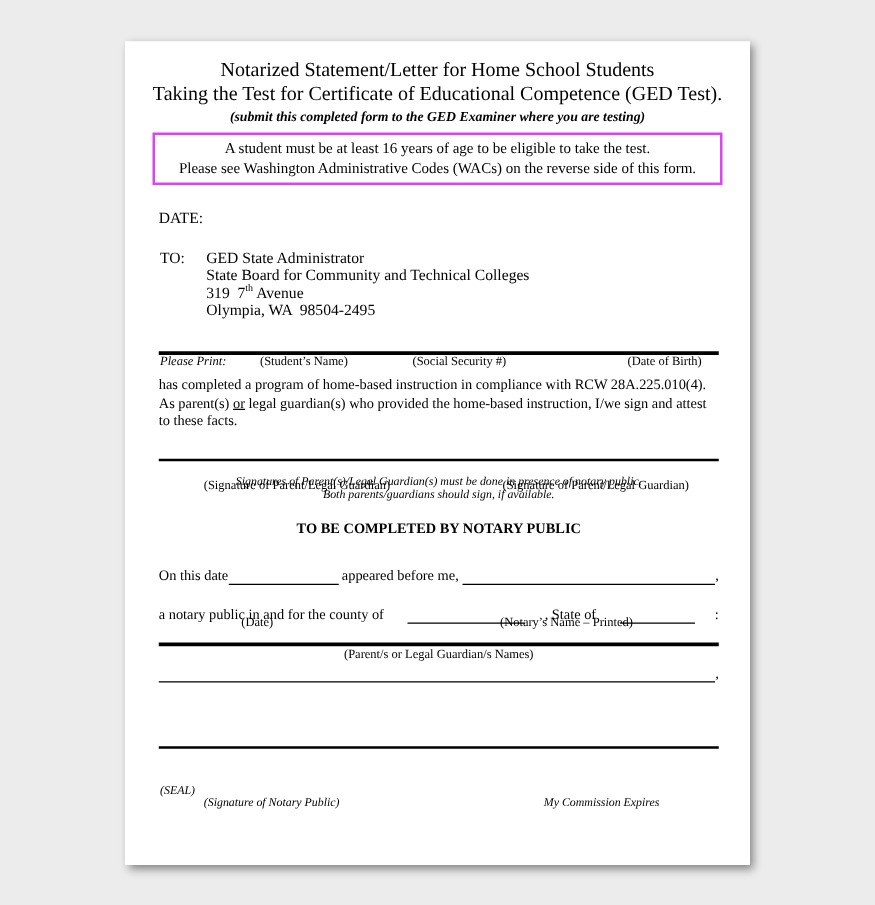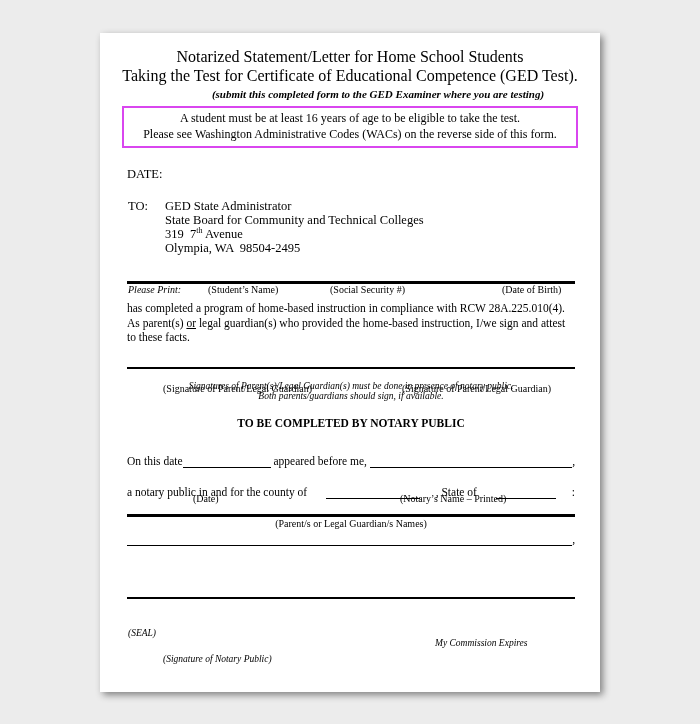--- a/index.html
+++ b/index.html
@@ -15,21 +15,21 @@
     position:absolute;left:100px;top:33px;
     width:500px;height:659px;
     background:#ffffff;
     box-shadow:3px 3px 7px rgba(0,0,0,0.45);
   }
   .abs{position:absolute;}
   .full{left:0;width:100%;}
   .content{left:27px;width:448px;}
   .center{text-align:center;}
   .title{font-size:16px;line-height:19px;}
-  .subtitle{font-size:11px;font-weight:bold;font-style:italic;padding-left:28px;}
+  .subtitle{font-size:11px;font-weight:bold;font-style:italic;}
   .notice-box{
     left:22px;width:448px;
     border:2px solid #d946ef;
     padding:3px 2px 4px 2px;
     font-size:12px;line-height:15.5px;
     text-align:center;
   }
   .label12{font-size:12.5px;}
   .addr{white-space:pre;font-size:12.5px;line-height:14px;}
   .rule2{border-top:2px solid #000;height:0;}
@@ -123,19 +123,19 @@
   <div class="abs content rule3" style="top:481px;"></div>
   <div class="abs content center smalllabel" style="top:485px;">(Parent/s or Legal Guardian/s Names)</div>
 
   <div class="abs content fillrow" style="top:499px;">
     <span class="blank grow"></span>
     <span>,</span>
   </div>
 
   <div class="abs content rule2" style="top:564px;"></div>
   <div class="abs content rel" style="top:568px;height:12px;">
-    <span class="abs tinyitalic" style="left:36px;margin-top:16px;">(Signature of Notary Public)</span>
+    <span class="abs tinyitalic" style="left:36px;">(Signature of Notary Public)</span>
     <span class="abs tinyitalic" style="left:308px;">My Commission Expires</span>
   </div>
 
   <div class="abs content tinyitalic" style="top:595px;left:28px;">(SEAL)</div>
 
 </div>
 
 </body></html>

